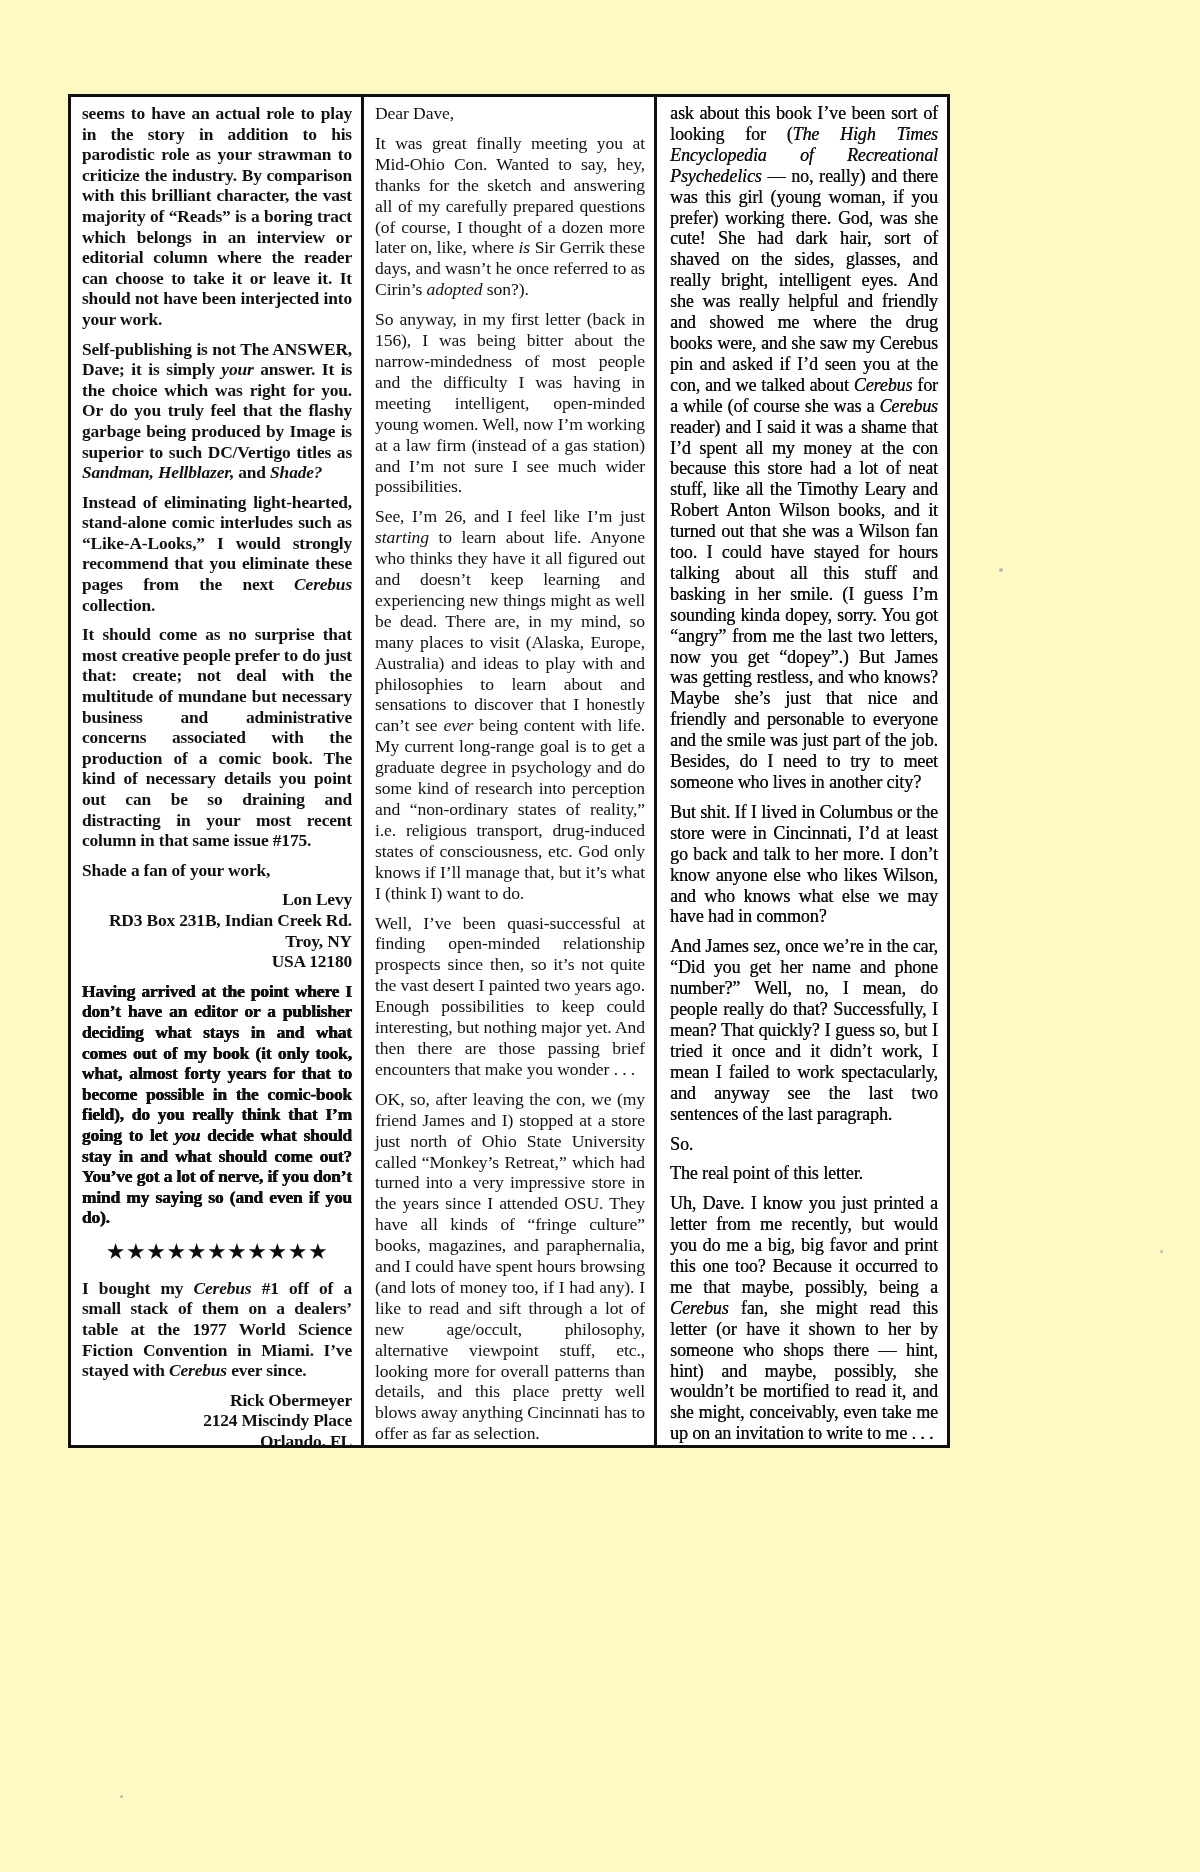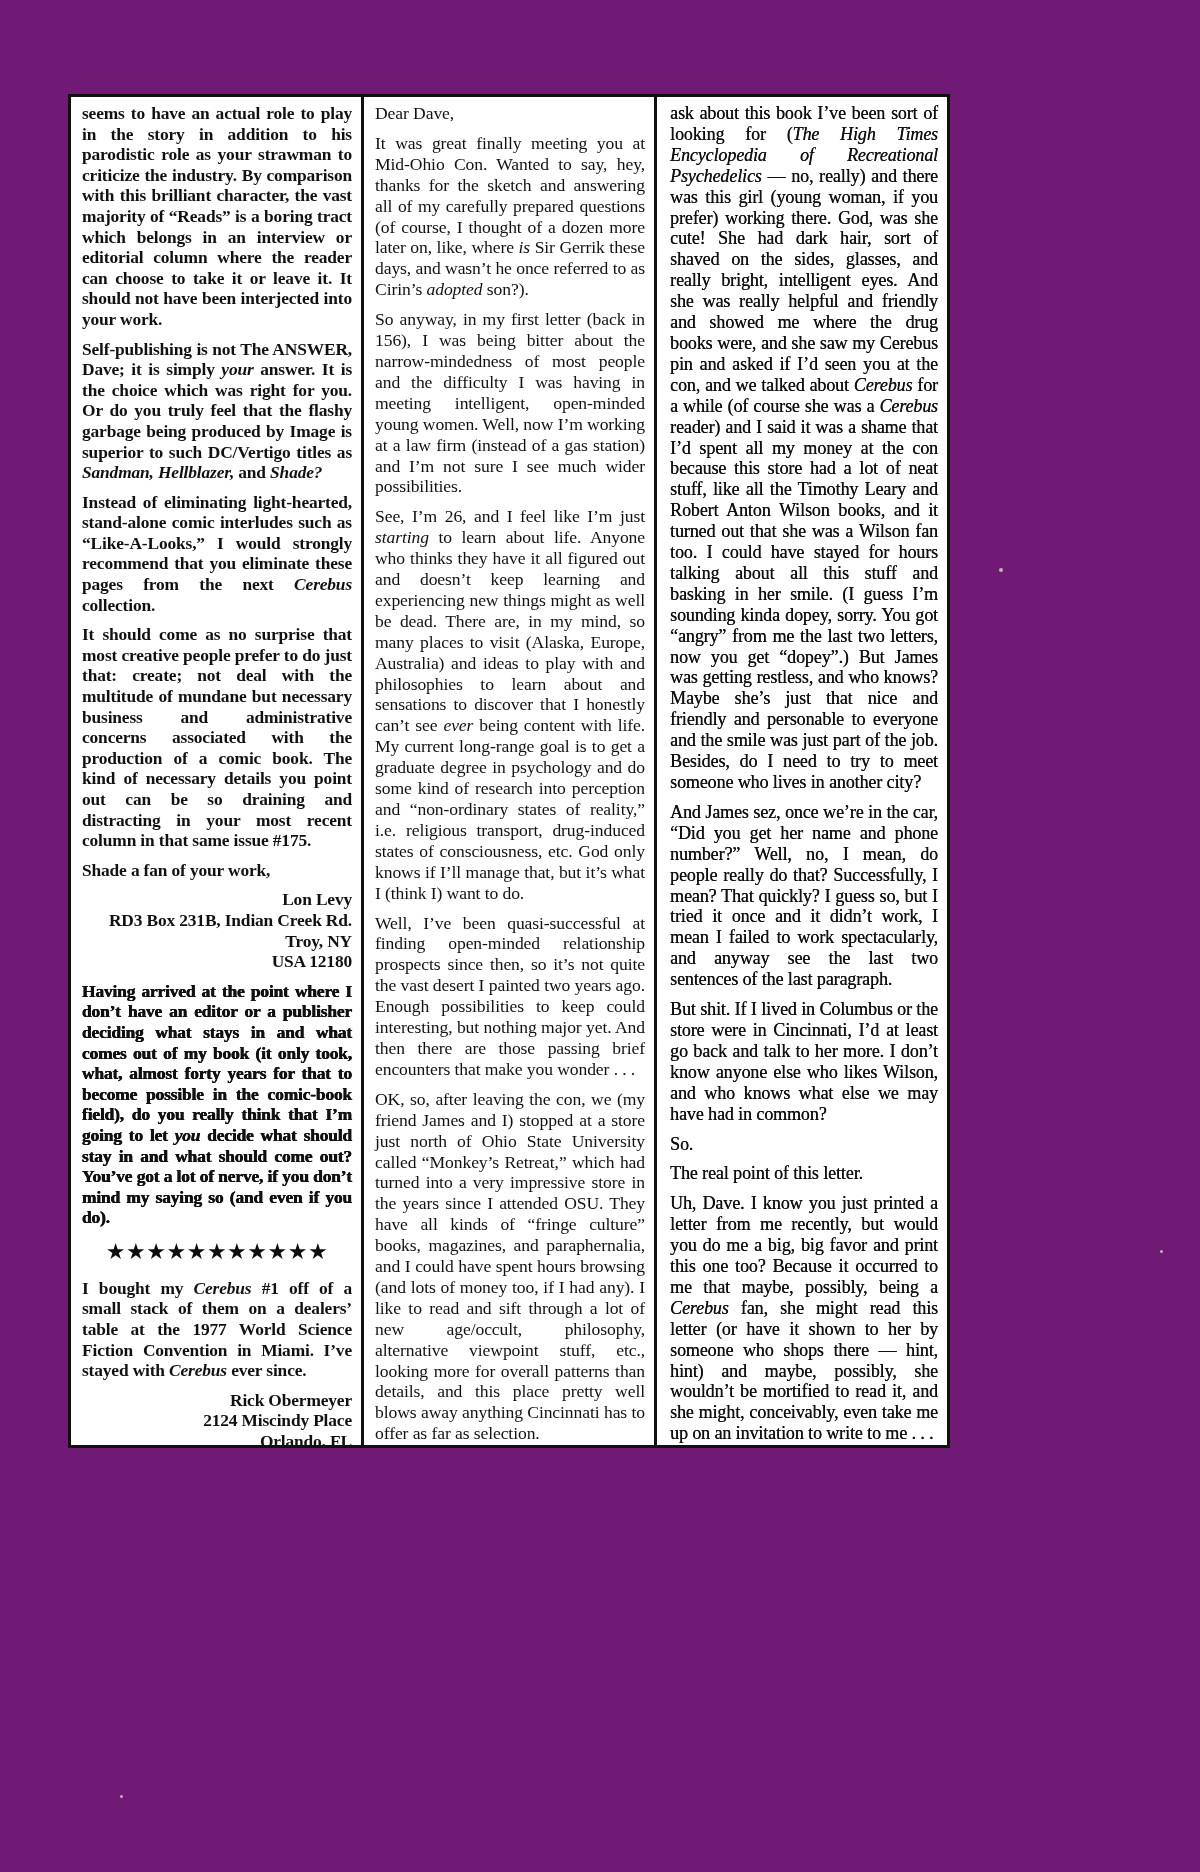--- a/index.html
+++ b/index.html
@@ -13,21 +13,21 @@
     height: 1872px;
     font-family: "Liberation Serif", "DejaVu Serif", serif;
     color: #111111;
     overflow: hidden;
   }
 
   #page {
     position: relative;
     width: 1200px;
     height: 1872px;
-    background: #701a75;
+    background: #fef9c3;
   }
 
   
   #letters-box {
     position: absolute;
     left: 68px;
     top: 94px;
     width: 882px;
     height: 1354px;
     border: 3px solid #101010;
@@ -177,23 +177,23 @@
       <p>Well, I’ve been quasi-successful at finding open-minded relationship prospects since then, so it’s not quite the vast desert I painted two years ago. Enough possibilities to keep could interesting, but nothing major yet. And then there are those passing brief encounters that make you wonder . . .</p>
 
       <p>OK, so, after leaving the con, we (my friend James and I) stopped at a store just north of Ohio State University called “Monkey’s Retreat,” which had turned into a very impressive store in the years since I attended OSU. They have all kinds of “fringe culture” books, magazines, and paraphernalia, and I could have spent hours browsing (and lots of money too, if I had any). I like to read and sift through a lot of new age/occult, philosophy, alternative viewpoint stuff, etc., looking more for overall patterns than details, and this place pretty well blows away anything Cincinnati has to offer as far as selection.</p>
 
     </div>
 
     <div class="column col-3">
 
       <p>ask about this book I’ve been sort of looking for (<i>The High Times Encyclopedia of Recreational Psychedelics</i> — no, really) and there was this girl (young woman, if you prefer) working there. God, was she cute! She had dark hair, sort of shaved on the sides, glasses, and really bright, intelligent eyes. And she was really helpful and friendly and showed me where the drug books were, and she saw my Cerebus pin and asked if I’d seen you at the con, and we talked about <i>Cerebus</i> for a while (of course she was a <i>Cerebus</i> reader) and I said it was a shame that I’d spent all my money at the con because this store had a lot of neat stuff, like all the Timothy Leary and Robert Anton Wilson books, and it turned out that she was a Wilson fan too. I could have stayed for hours talking about all this stuff and basking in her smile. (I guess I’m sounding kinda dopey, sorry. You got “angry” from me the last two letters, now you get “dopey”.) But James was getting restless, and who knows? Maybe she’s just that nice and friendly and personable to everyone and the smile was just part of the job. Besides, do I need to try to meet someone who lives in another city?</p>
 
+      <p>But shit. If I lived in Columbus or the store were in Cincinnati, I’d at least go back and talk to her more. I don’t know anyone else who likes Wilson, and who knows what else we may have had in common?</p>
+
       <p>And James sez, once we’re in the car, “Did you get her name and phone number?” Well, no, I mean, do people really do that? Successfully, I mean? That quickly? I guess so, but I tried it once and it didn’t work, I mean I failed to work spectacularly, and anyway see the last two sentences of the last paragraph.</p>
-
-      <p>But shit. If I lived in Columbus or the store were in Cincinnati, I’d at least go back and talk to her more. I don’t know anyone else who likes Wilson, and who knows what else we may have had in common?</p>
 
       <p class="tight">So.</p>
 
       <p class="tight">The real point of this letter.</p>
 
       <p>Uh, Dave. I know you just printed a letter from me recently, but would you do me a big, big favor and print this one too? Because it occurred to me that maybe, possibly, being a <i>Cerebus</i> fan, she might read this letter (or have it shown to her by someone who shops there — hint, hint) and maybe, possibly, she wouldn’t be mortified to read it, and she might, conceivably, even take me up on an invitation to write to me . . .</p>
 
     </div>
 
   </div>

